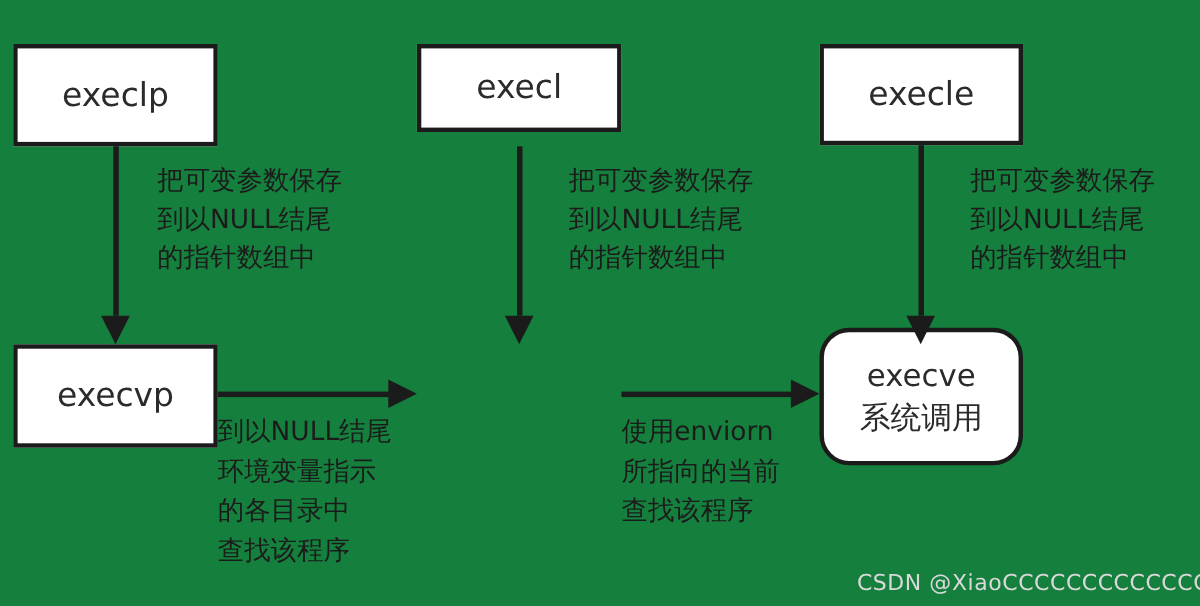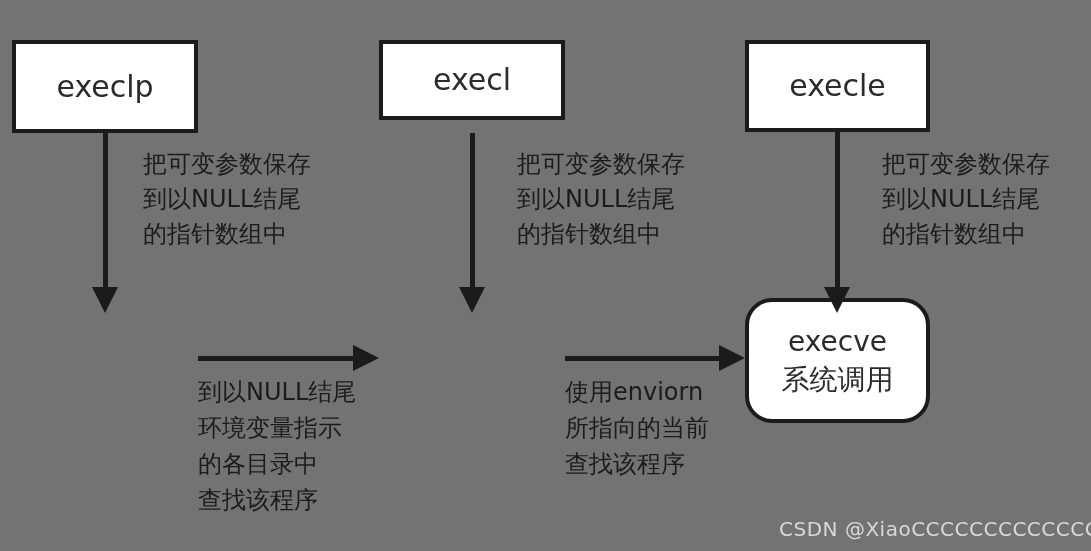--- a/index.html
+++ b/index.html
@@ -5,21 +5,21 @@
   * { margin: 0; padding: 0; box-sizing: border-box; }
   html, body { background: #ffffff; }
   body {
     font-family: "DejaVu Sans", "Liberation Sans", sans-serif;
     color: #1b1b1b;
   }
   .canvas {
     position: relative;
     width: 1091px;
     height: 551px;
-    background: #737373;
+    background: #15803d;
     overflow: hidden;
   }
   .node {
     position: absolute;
     border: 4px solid #1b1b1b;
     background: #ffffff;
     display: flex;
     align-items: center;
     justify-content: center;
     text-align: center;
@@ -96,20 +96,21 @@
   }
 </style>
 </head>
 <body>
 
 <div class="canvas">
 
   <div class="node" id="node-execlp">execlp</div>
   <div class="node" id="node-execl">execl</div>
   <div class="node" id="node-execle">execle</div>
+  <div class="node" id="node-execvp">execvp</div>
   <div class="node" id="node-execve">execve
 系统调用</div>
 
   <div class="vline" id="v1-line"></div>
   <div class="head-down" id="v1-head"></div>
   <div class="vline" id="v2-line"></div>
   <div class="head-down" id="v2-head"></div>
   <div class="vline" id="v3-line"></div>
   <div class="head-down" id="v3-head"></div>
 

